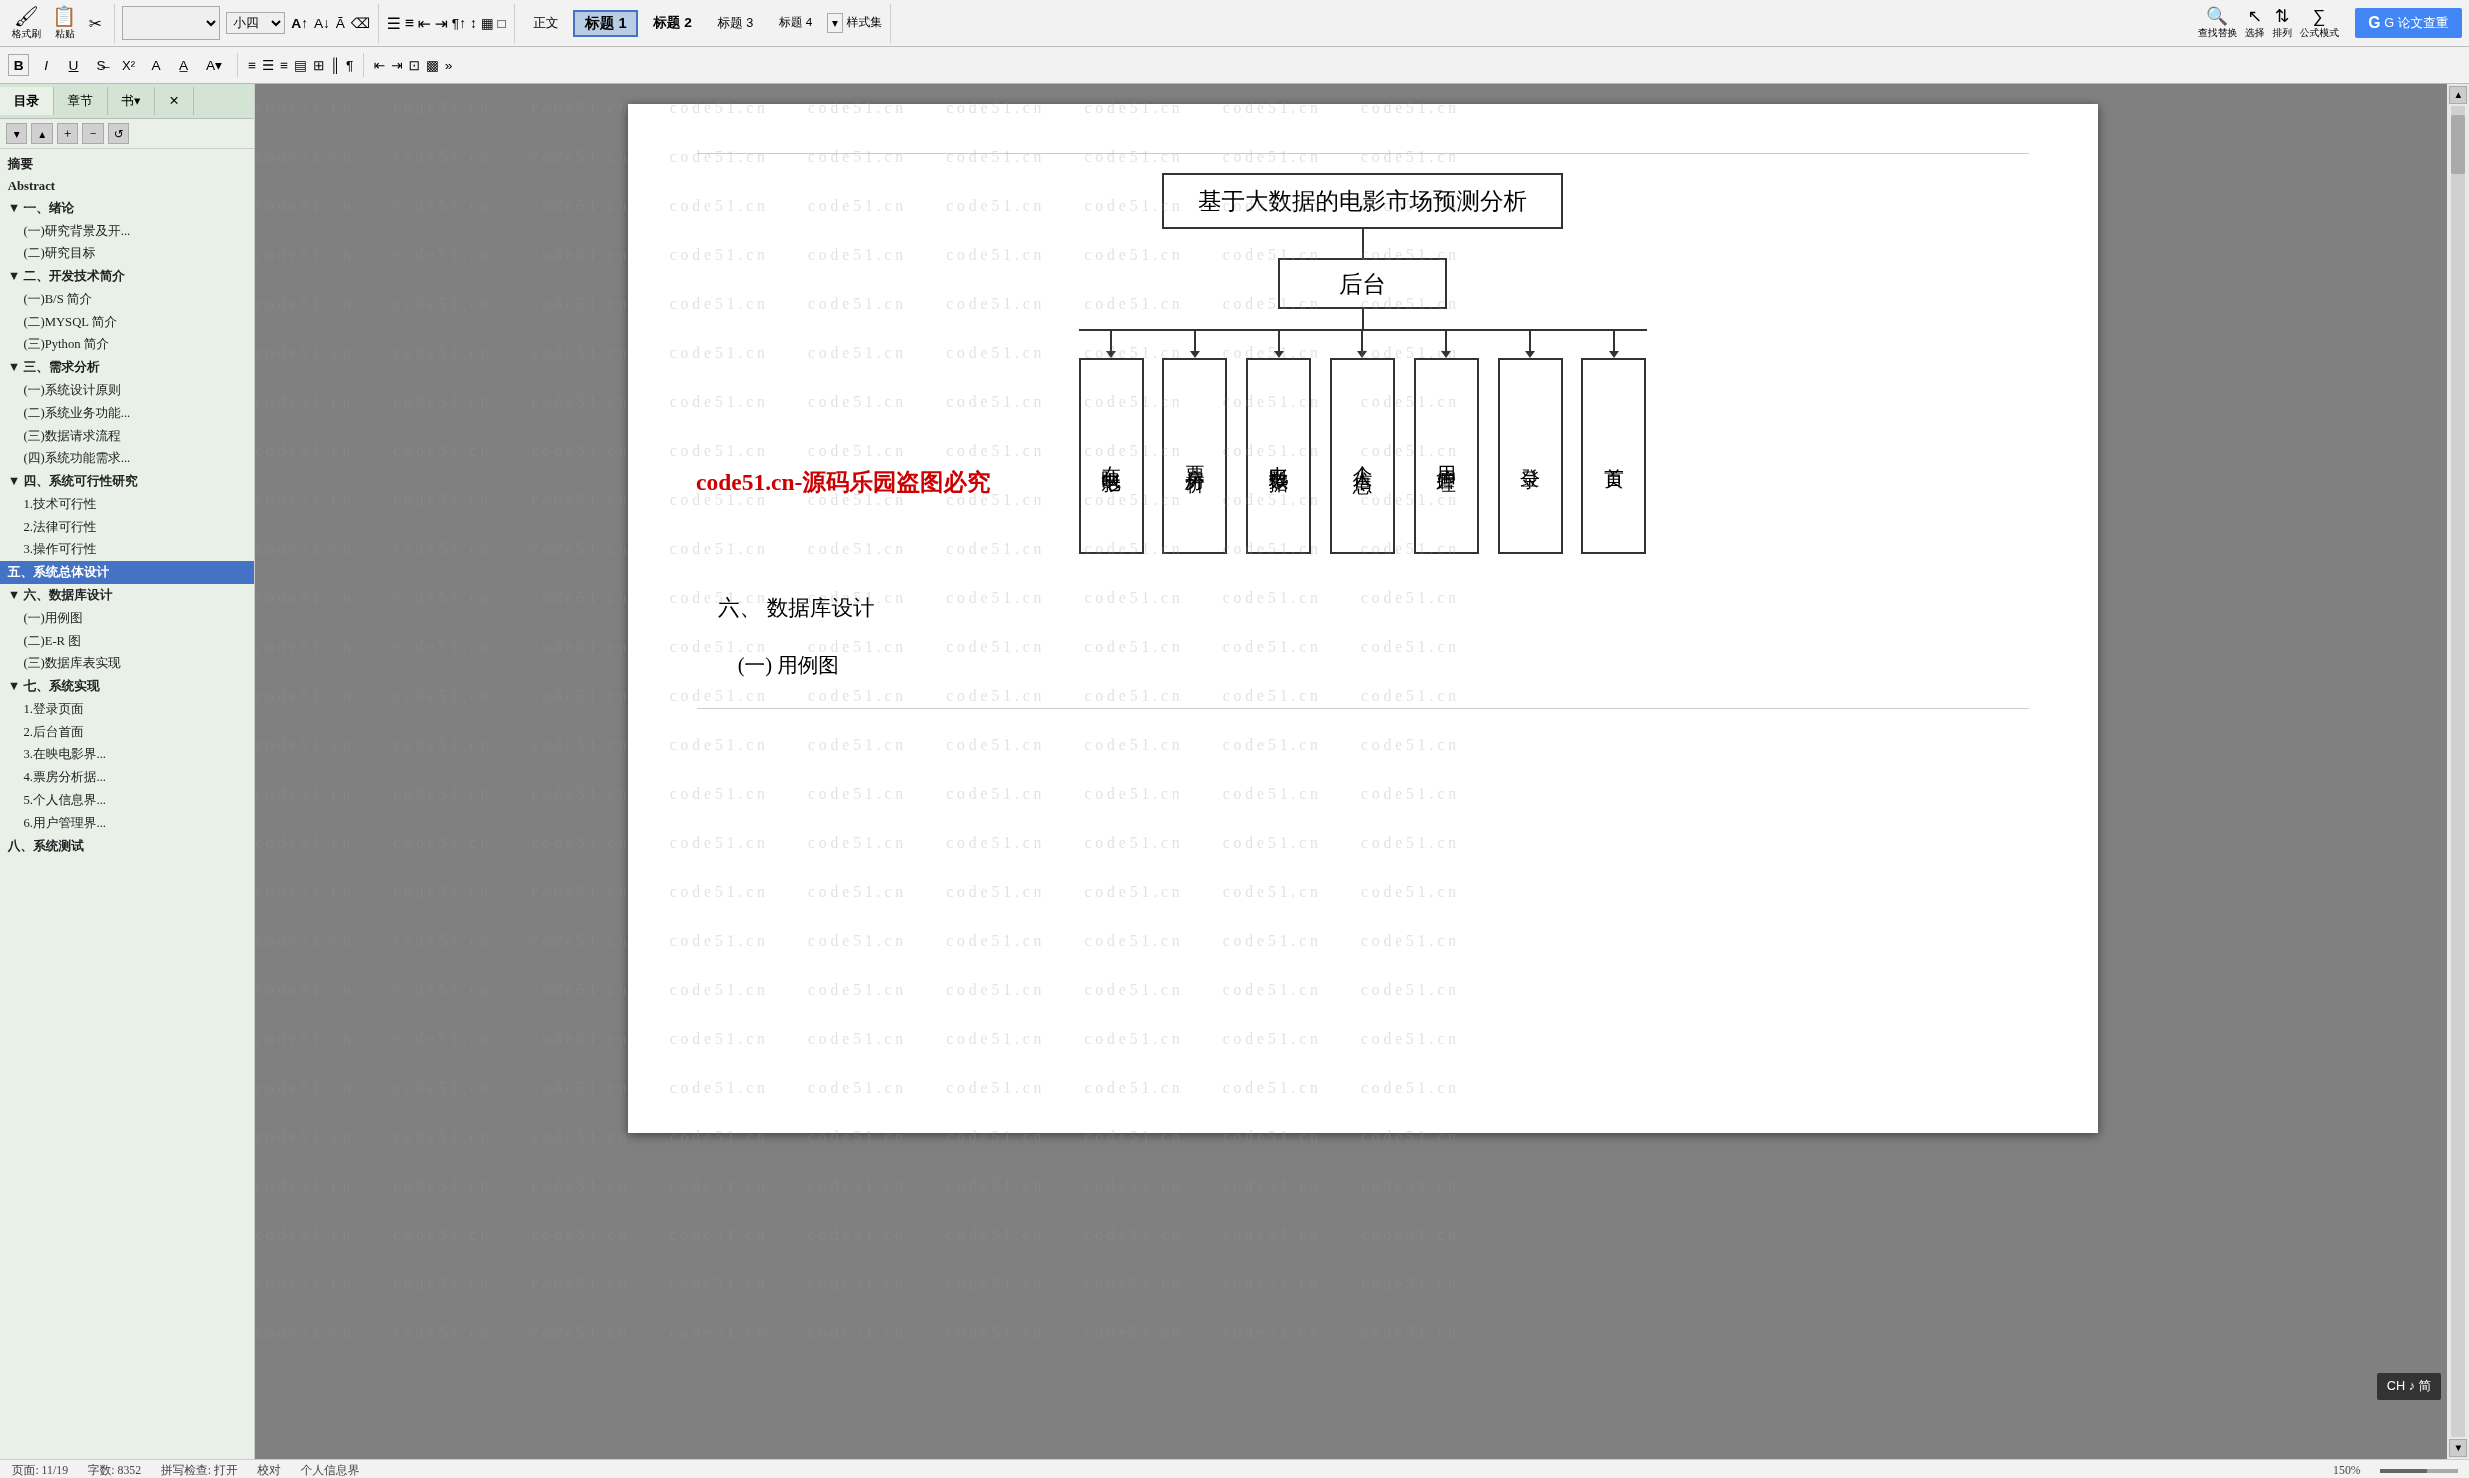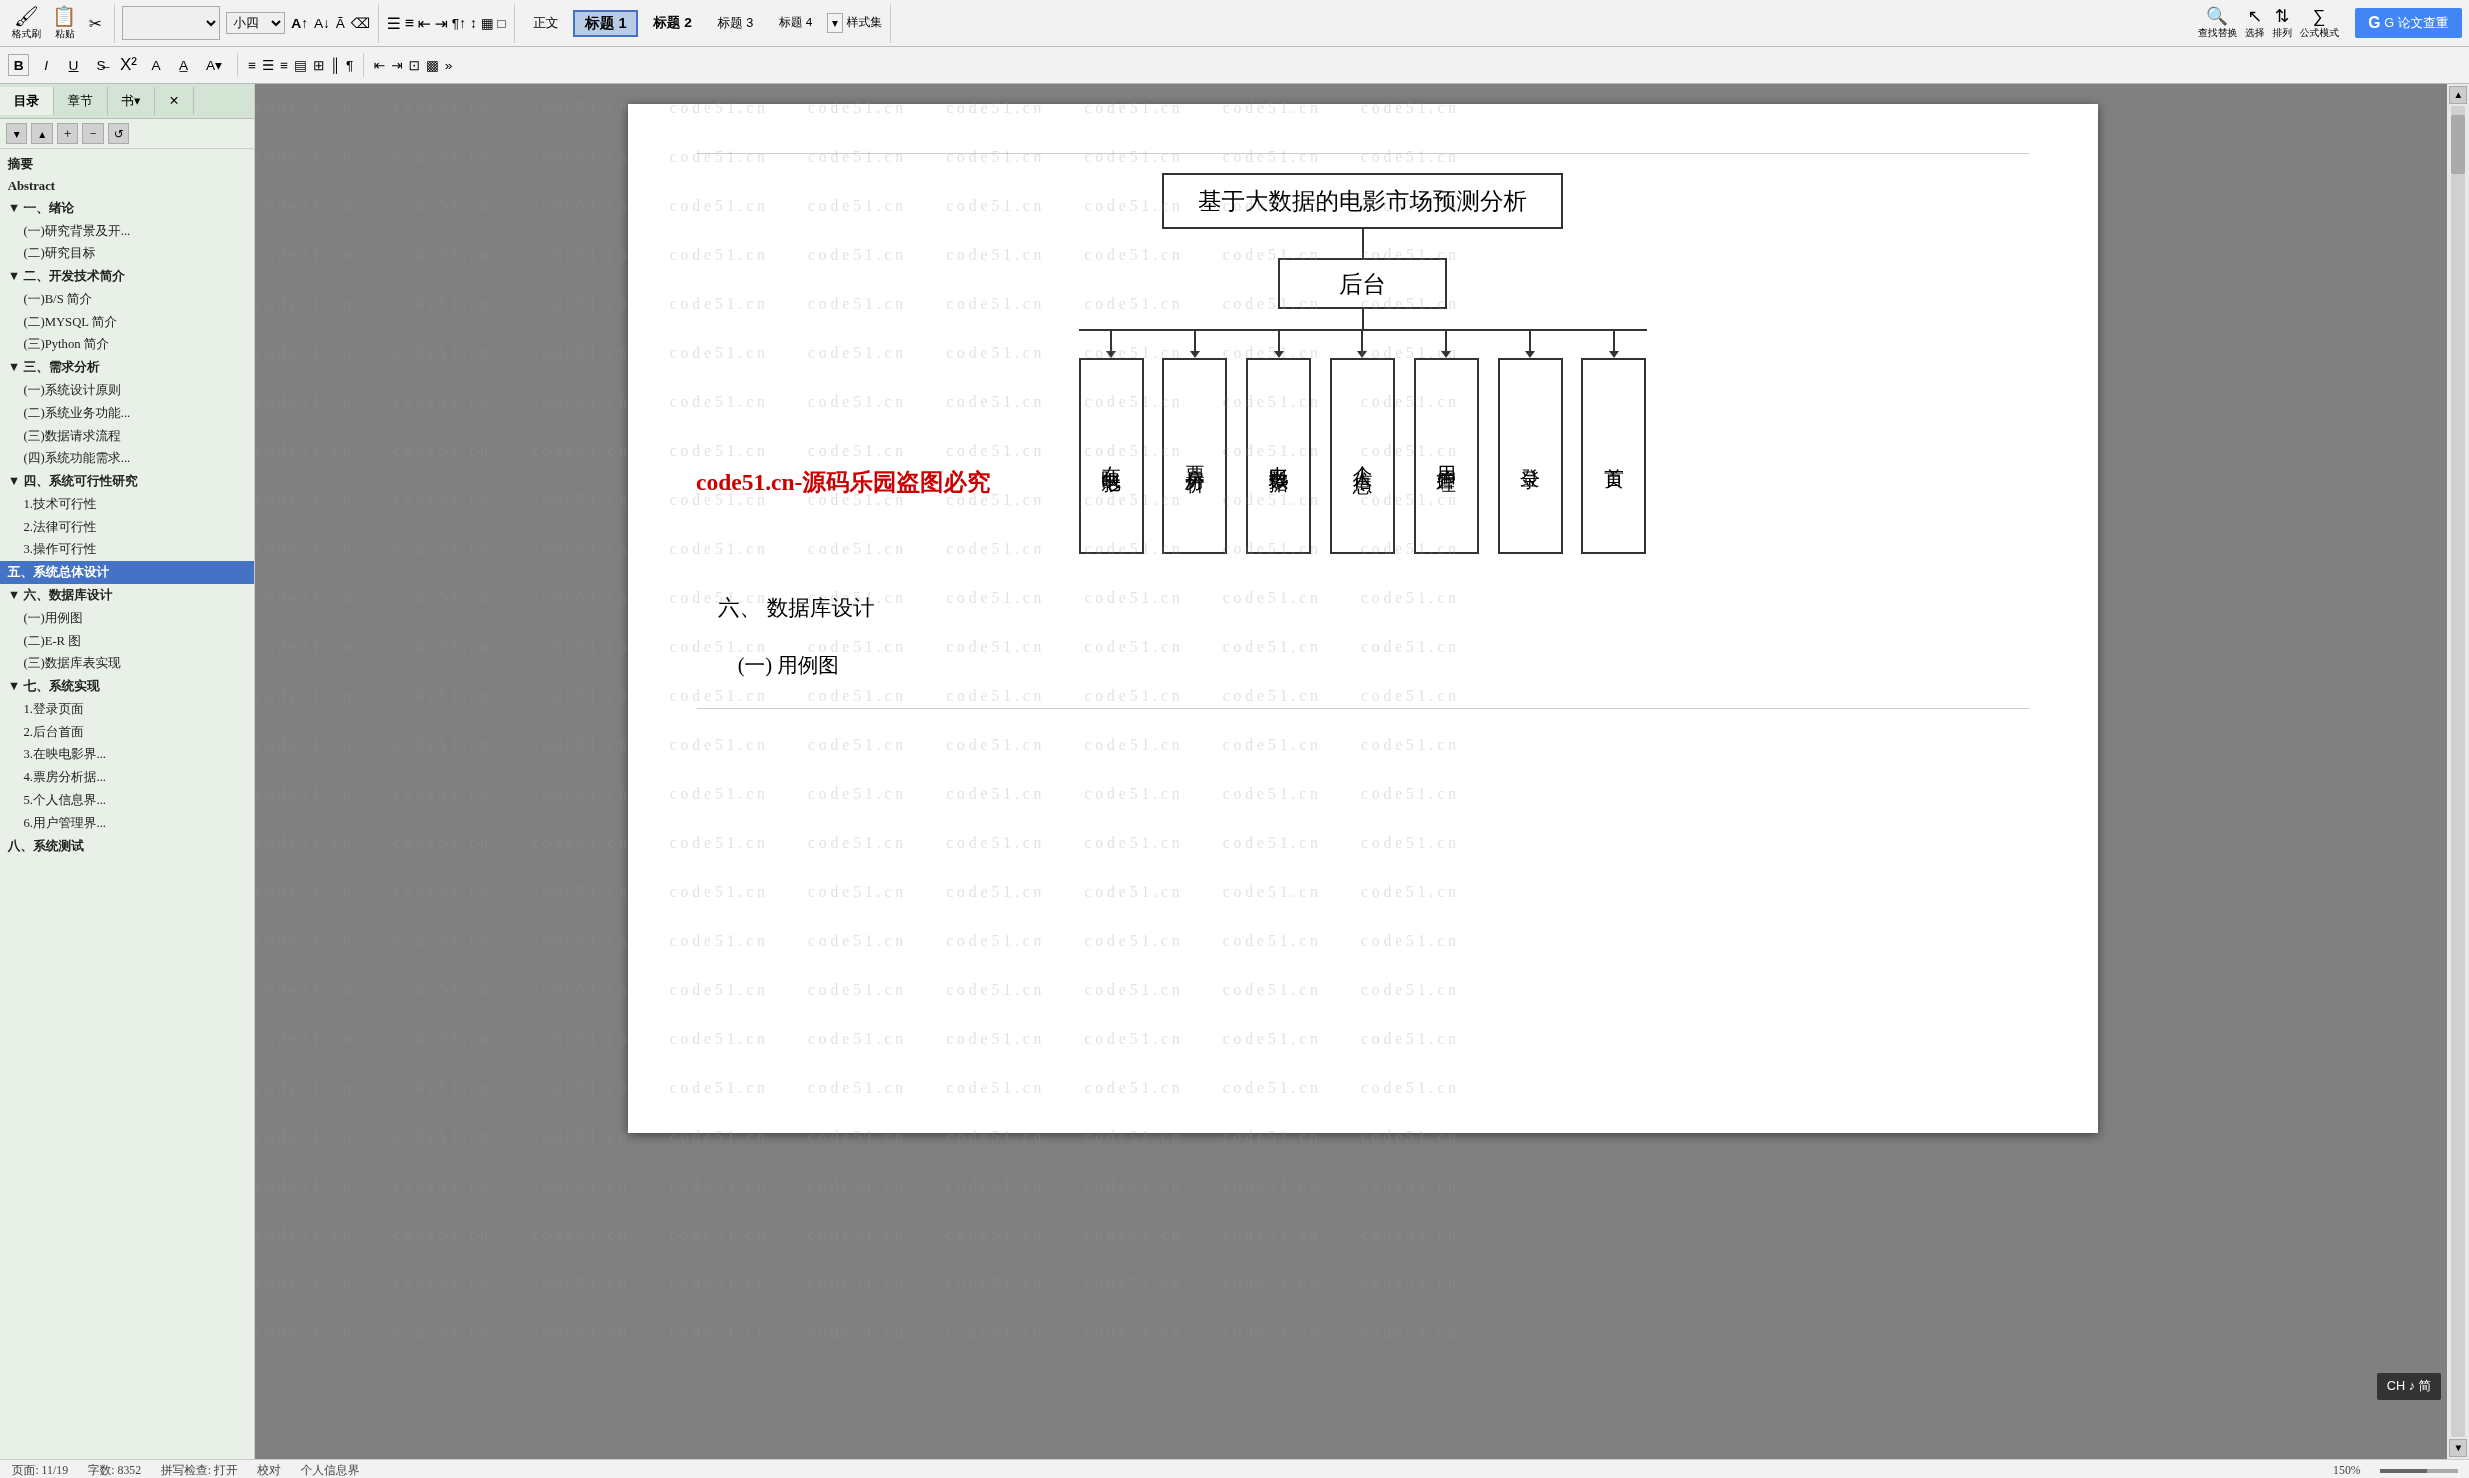--- a/index.html
+++ b/index.html
@@ -100,21 +100,21 @@
     <span style="font-weight:bold;font-size:15.7px;">G</span>
     <span style="font-size:12.7px;">G 论文查重</span>
   </button>
 </div>
 
 <div style="background:#f2f2f2;border-bottom:1px solid #bbb;height:37px;display:flex;align-items:center;padding:0 7.8px;gap:5.9px;">
   <button style="font-weight:bold;font-size:13.7px;background:none;border:1px solid #aaa;width:21.6px;height:21.6px;cursor:pointer;">B</button>
   <button style="font-style:italic;font-size:13.7px;background:none;border:none;width:21.6px;height:21.6px;cursor:pointer;">I</button>
   <button style="text-decoration:underline;font-size:13.7px;background:none;border:none;width:21.6px;height:21.6px;cursor:pointer;">U</button>
   <button style="font-size:13.7px;background:none;border:none;width:21.6px;height:21.6px;cursor:pointer;">S̶</button>
-  <button style="font-size:17px;background:none;border:none;width:21.6px;height:21.6px;cursor:pointer;text-align:center;">X²</button>
+  <button style="font-size:13px;background:none;border:none;width:21.6px;height:21.6px;cursor:pointer;text-align:center;">X²</button>
   <button style="font-size:13.7px;background:none;border:none;width:21.6px;height:21.6px;cursor:pointer;">A</button>
   <button style="font-size:13.7px;background:none;border:none;width:21.6px;height:21.6px;cursor:pointer;">A̲</button>
   <button style="font-size:13.7px;background:none;border:none;width:27.4px;height:21.6px;cursor:pointer;">A▾</button>
 
   <div style="width:1px;height:23.5px;background:#ccc;margin:0 3.9px;"></div>
 
   <button style="font-size:13.7px;background:none;border:none;cursor:pointer;">≡</button>
   <button style="font-size:13.7px;background:none;border:none;cursor:pointer;">☰</button>
   <button style="font-size:13.7px;background:none;border:none;cursor:pointer;">≡</button>
   <button style="font-size:13.7px;background:none;border:none;cursor:pointer;">▤</button>

